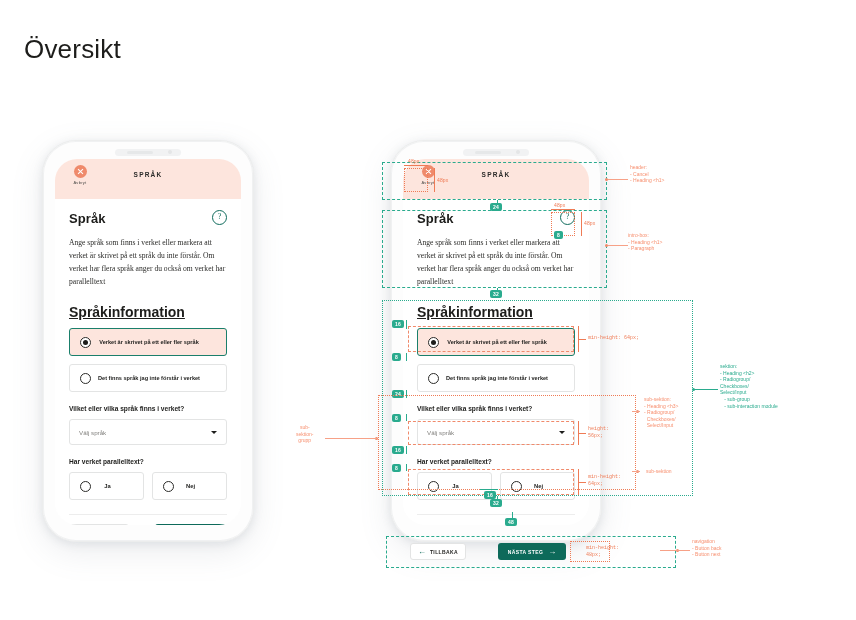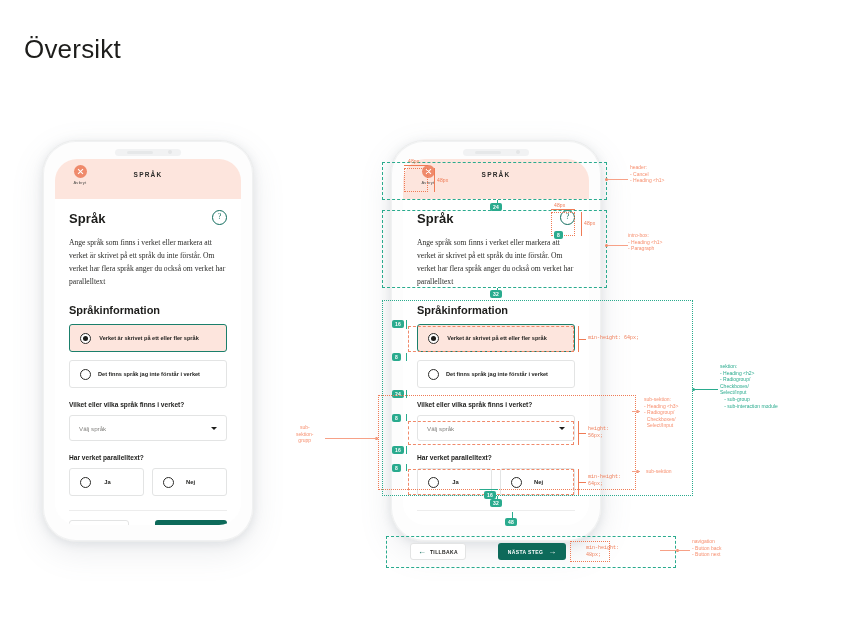--- a/index.html
+++ b/index.html
@@ -56,21 +56,21 @@
   .app-h1{font-size:13px;font-weight:700;color:#1d1d1b;letter-spacing:.1px;display:inline-block;}
   .help-icon{
     float:right;width:13px;height:13px;border:1.2px solid #0f6b5c;border-radius:50%;
     color:#0f6b5c;font-size:8px;line-height:11px;text-align:center;margin-top:1px;
     font-family:"Liberation Serif",serif;
   }
   .app-p{
     font-family:"Liberation Serif",serif;font-size:7.6px;line-height:13px;
     color:#2b2b29;margin:9px 0 0 0;
   }
-  .app-h2{font-size:11px;font-weight:700;color:#1d1d1b;margin:16px 0 0 0;}
+  .app-h2{font-size:14px;font-weight:700;color:#1d1d1b;margin:16px 0 0 0;text-decoration:underline;}
   .app-label{font-size:6.6px;font-weight:700;color:#1d1d1b;margin:13px 0 0 0;}
 
   .opt{
     margin-top:8px;border:1px solid #e3e4e4;border-radius:3px;height:26px;
     display:flex;align-items:center;padding:0 10px;background:#fff;position:relative;
   }
   .opt.selected{background:#fde5dd;border:1px solid #1a7f6b;}
   .radio{
     width:9px;height:9px;border-radius:50%;border:1.3px solid #2b2b29;
     flex:0 0 auto;position:relative;background:#fff;

